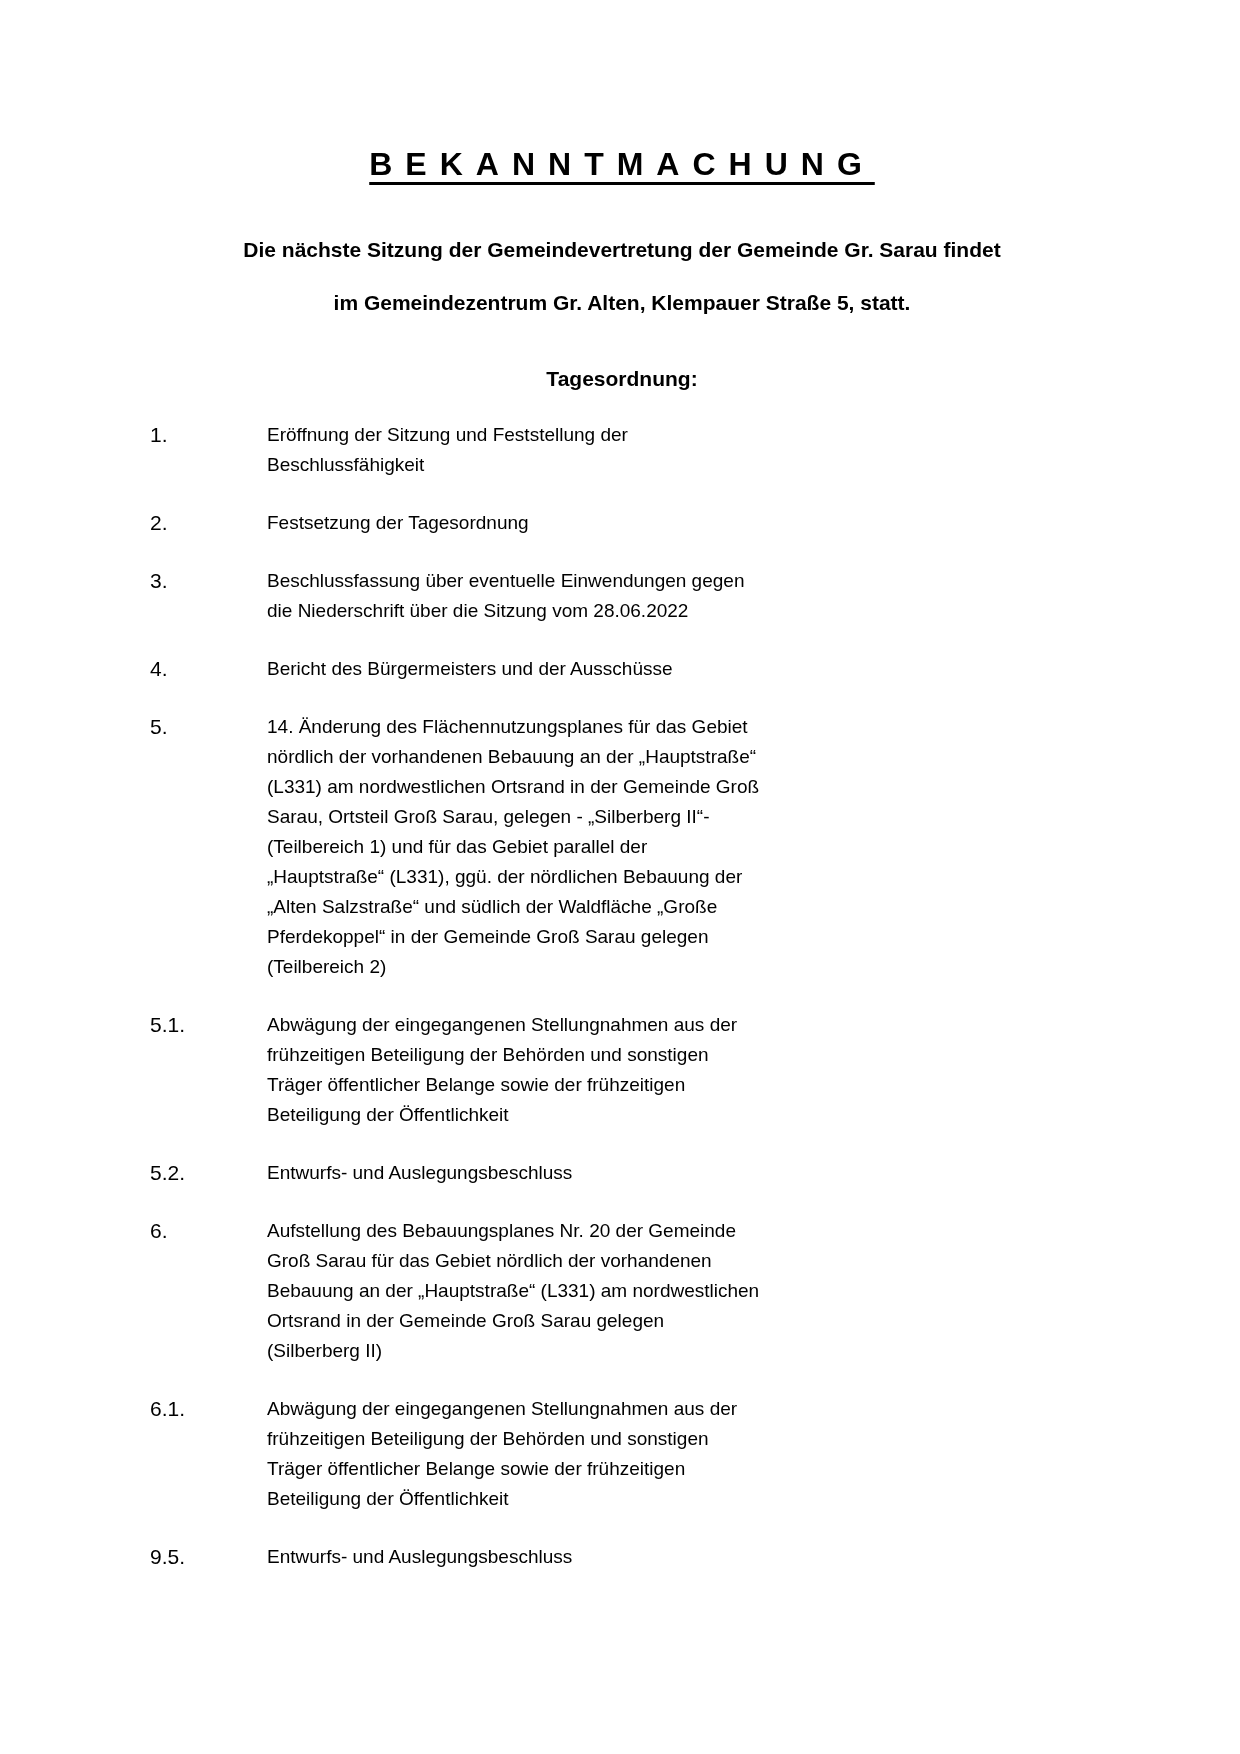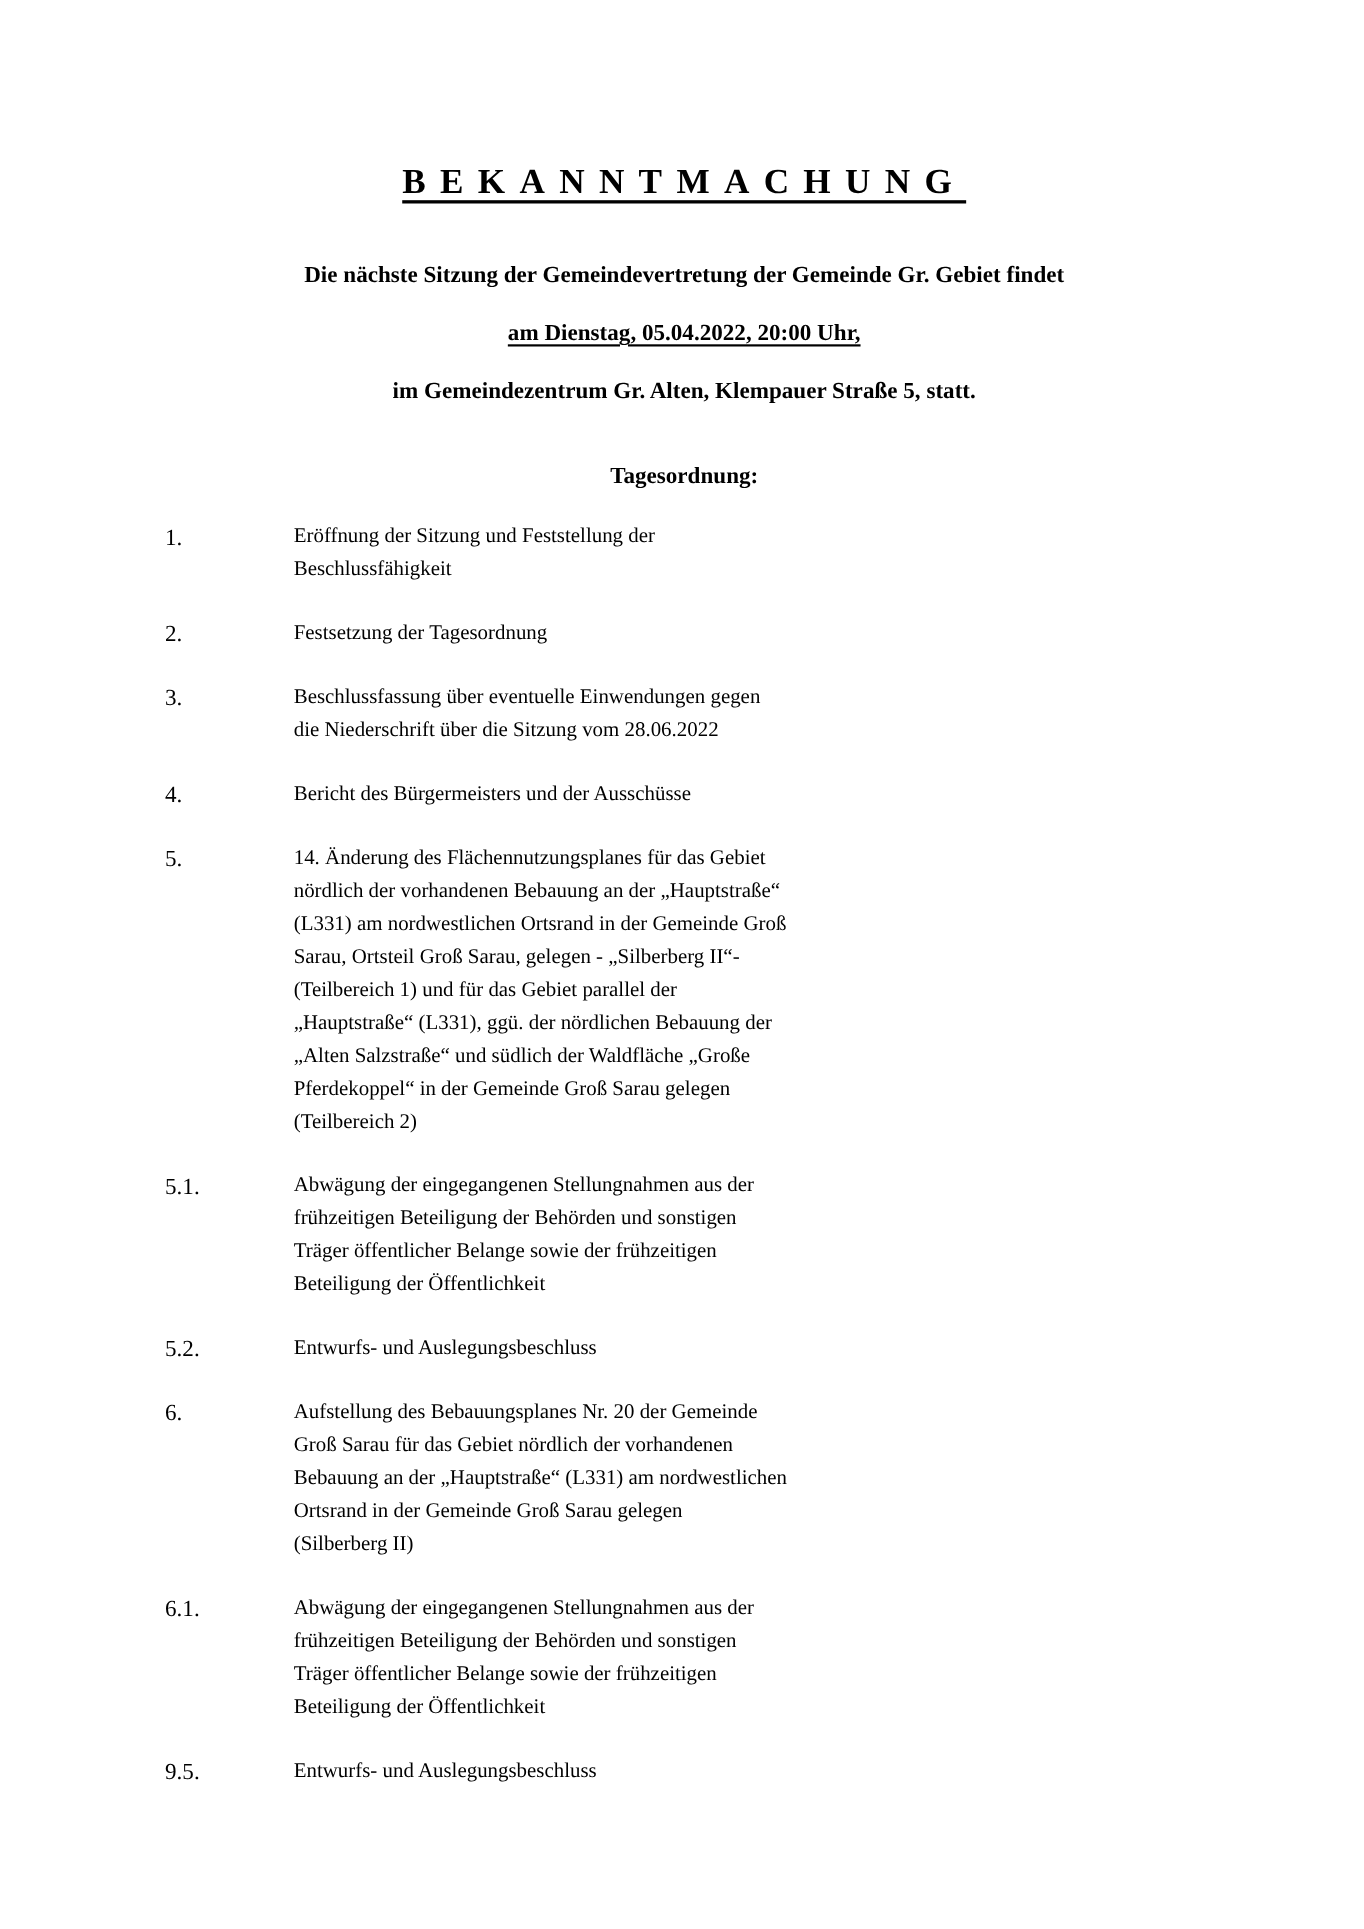--- a/index.html
+++ b/index.html
@@ -12,21 +12,20 @@
     height: 1754px;
     color: #000000;
     font-family: "Liberation Sans", "DejaVu Sans", sans-serif;
     overflow: hidden;
   }
   .page {
     box-sizing: border-box;
     width: 1240px;
     height: 1754px;
     padding: 146px 146px 0 150px;
-    font-family: Liberation Serif, serif;
   }
   .title {
     margin: 0;
     text-align: center;
     font-size: 32px;
     line-height: 36px;
     font-weight: bold;
     letter-spacing: 13px;
     text-decoration: underline;
     text-decoration-thickness: 3px;
@@ -73,23 +72,22 @@
     line-height: 30px;
     white-space: pre-line;
   }
 </style>
 </head>
 <body>
 
 <div class="page">
   <h1 class="title">BEKANNTMACHUNG</h1>
 
-  <p class="intro first">Die nächste Sitzung der Gemeindevertretung der Gemeinde Gr. Gebiet findet</p>
+  <p class="intro first">Die nächste Sitzung der Gemeindevertretung der Gemeinde Gr. Sarau findet</p>
 
-  <p class="intro underlined">am Dienstag, 05.04.2022, 20:00 Uhr,</p>
 
   <p class="intro">im Gemeindezentrum Gr. Alten, Klempauer Straße 5, statt.</p>
 
   <h2 class="agenda-heading">Tagesordnung:</h2>
 
   <div class="agenda">
       <div class="agenda-item">
         <div class="num">1.</div>
         <div class="txt">Eröffnung der Sitzung und Feststellung der
 Beschlussfähigkeit</div>

